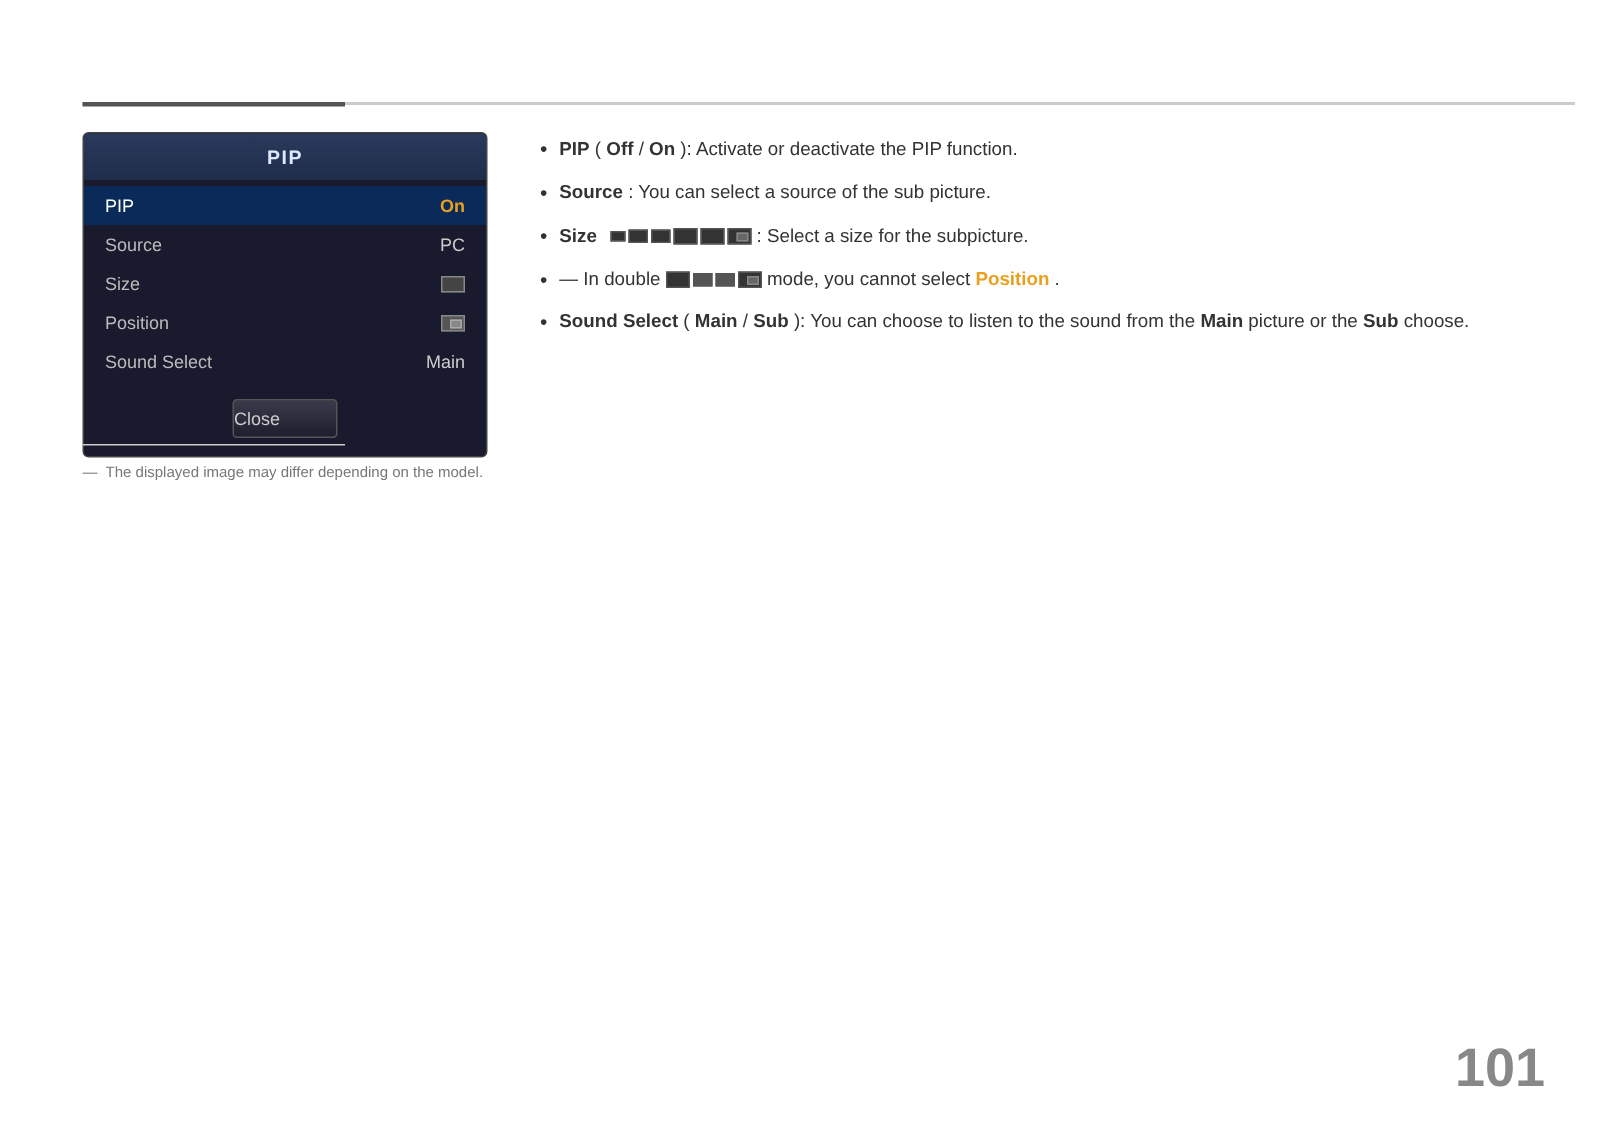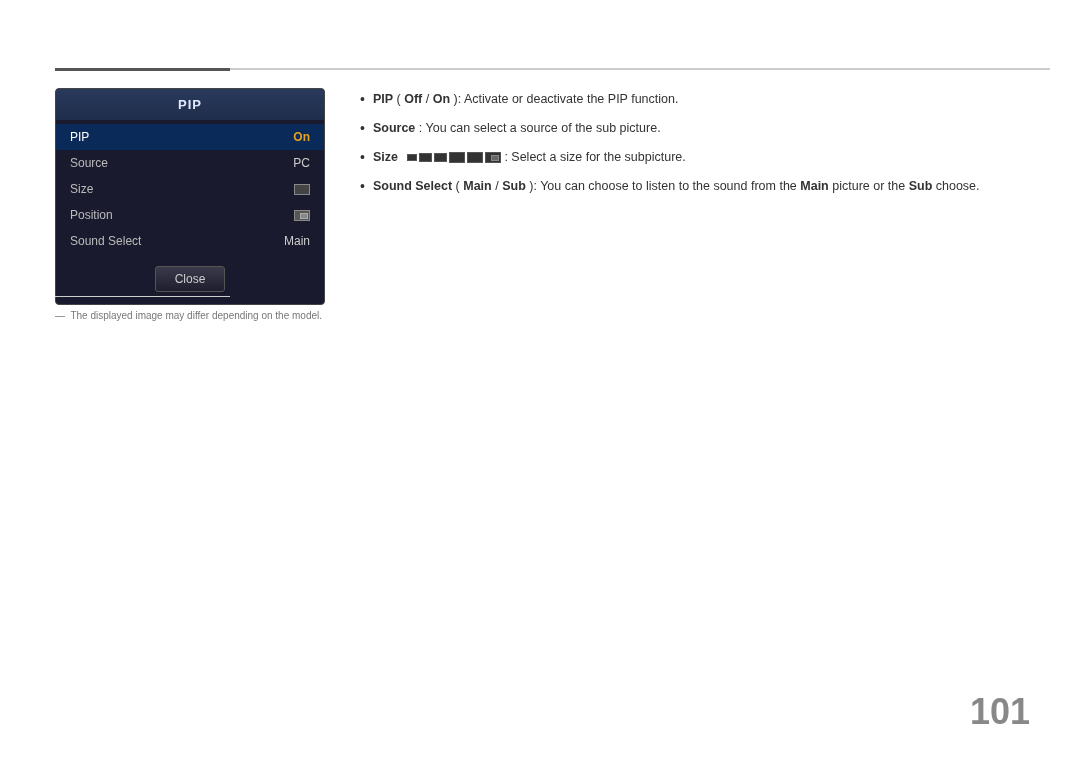--- a/index.html
+++ b/index.html
@@ -113,21 +113,21 @@
 
     .close-btn {
       display: block;
       margin: 8px auto 12px;
       width: 70px;
       padding: 5px 0;
       background: linear-gradient(180deg, #3a3a4a 0%, #1e1e2e 100%);
       border: 1px solid #555;
       border-radius: 3px;
       color: #ccc;
-      text-align: center;
+      text-align: left;
       font-size: 12px;
       cursor: pointer;
     }
 
     
     .bottom-note {
       position: absolute;
       top: 310px;
       left: 55px;
       color: #777;
@@ -295,20 +295,35 @@
           <span class="sq sq-sm"></span>
           <span class="sq sq-md"></span>
           <span class="sq sq-md"></span>
           <span class="sq sq-pip"></span>
         </span>
         <span>: Select a size for the subpicture.</span>
       </span>
     </li>
 
 
+    <li>
+      <span>
+        <span>― </span>
+        <span>In double </span>
+        <span class="inline-icons">
+          <span class="sq sq-md" style="background:#333;"></span>
+          <span class="sq sq-sm" style="background:#555;"></span>
+          <span class="sq sq-sm" style="background:#555;"></span>
+          <span class="sq sq-pip"></span>
+        </span>
+        <span> mode, you cannot select </span>
+        <span class="bold orange">Position</span>
+        <span>.</span>
+      </span>
+    </li>
 
     <li>
       <span>
         <span class="bold">Sound Select</span>
         <span> (</span>
         <span class="bold">Main</span>
         <span> / </span>
         <span class="bold">Sub</span>
         <span>): You can choose to listen to the sound from the </span>
         <span class="bold">Main</span>

